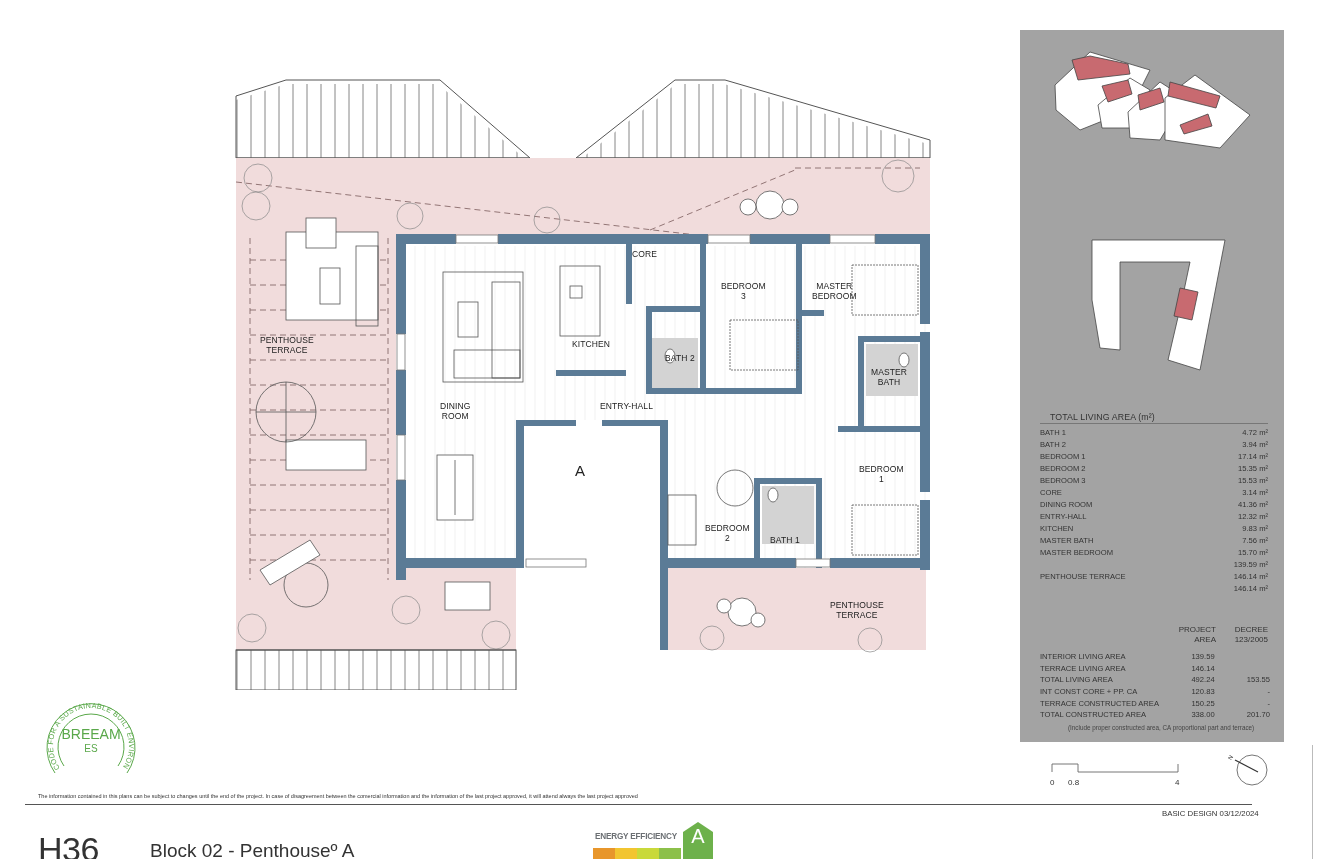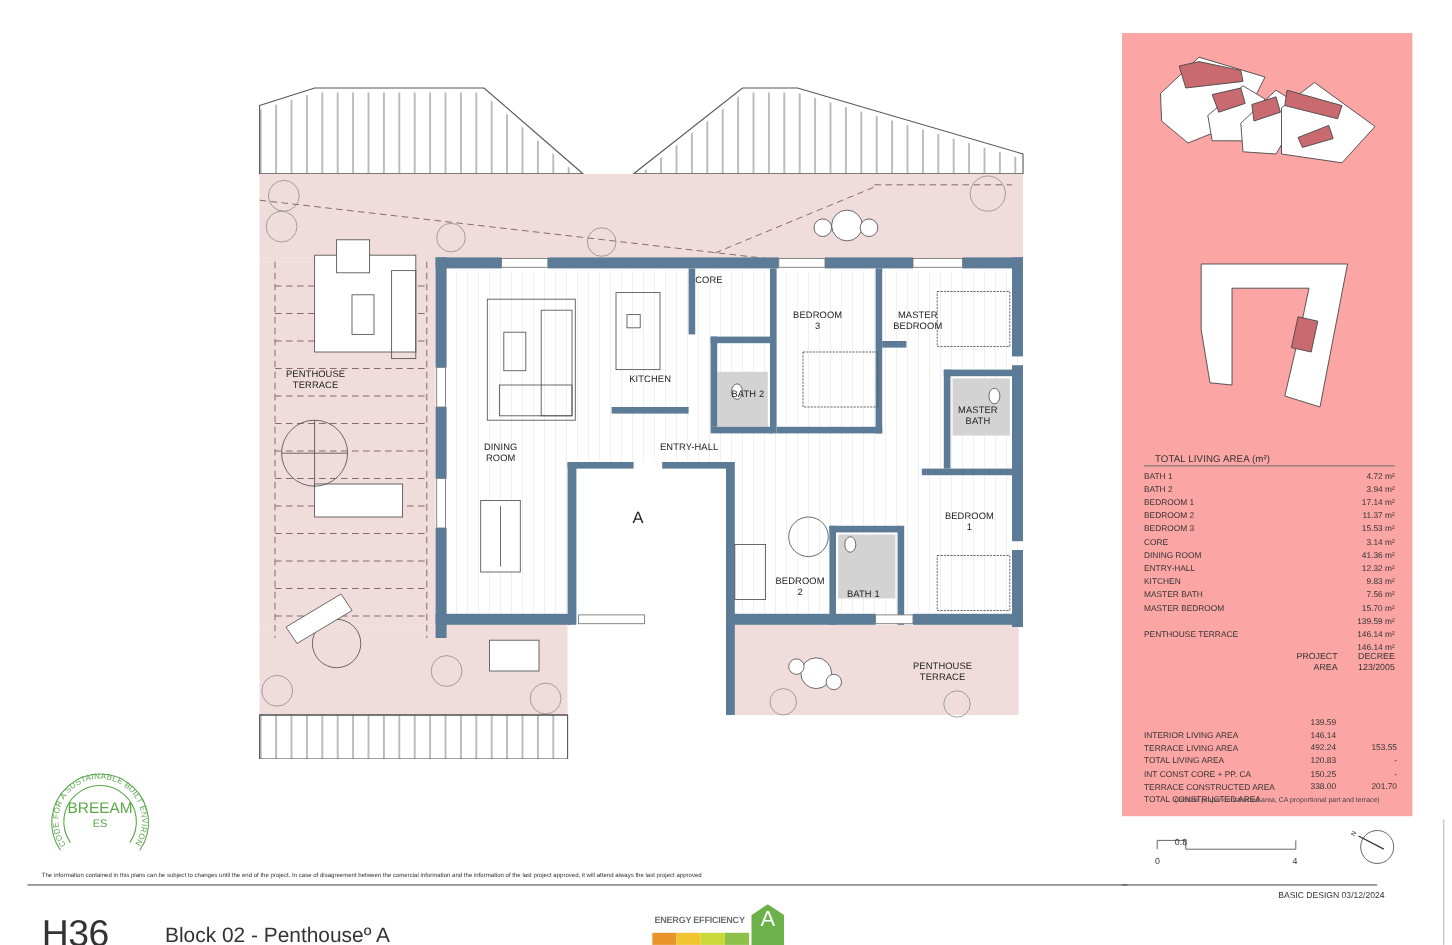--- a/index.html
+++ b/index.html
@@ -4,30 +4,30 @@
 <style>
   * { box-sizing: border-box; margin: 0; padding: 0; }
   html, body { width: 1320px; height: 859px; overflow: hidden; background: #ffffff; }
   body { position: relative; font-family: "Liberation Sans", sans-serif; color: #222; }
 
   .plan { position: absolute; left: 230px; top: 70px; width: 710px; height: 620px; }
   .plan svg { position: absolute; left: 0; top: 0; }
   .room-label { position: absolute; font-family: "Liberation Sans", sans-serif; font-size: 8.5px; color: #222; text-align: center; line-height: 1.15; letter-spacing: 0.1px; white-space: nowrap; }
   .entry-a { position: absolute; font-size: 15px; color: #222; }
 
-  .side-panel { position: absolute; left: 1020px; top: 30px; width: 264px; height: 712px; background: #fca5a5; text-decoration: underline; }
+  .side-panel { position: absolute; left: 1020px; top: 30px; width: 264px; height: 712px; background: #a3a3a3; text-decoration: underline; }
   .axon { position: absolute; left: 0; top: 0; }
   .area-title { position: absolute; left: 30px; top: 382px; font-size: 8.8px; color: #333; letter-spacing: 0.1px; }
   .area-rule { position: absolute; left: 20px; top: 393px; width: 228px; border-top: 1px solid #777; }
   .area-list { position: absolute; left: 20px; top: 397px; width: 228px; }
   .area-row { display: flex; justify-content: space-between; font-size: 7.6px; height: 12px; line-height: 12px; color: #333; }
-  .sum-head { position: absolute; top: 562px; font-size: 8px; color: #333; text-align: right; line-height: 10px; }
+  .sum-head { position: absolute; top: 595px; font-size: 8px; color: #333; text-align: right; line-height: 10px; }
   .sum-list { position: absolute; left: 20px; top: 621px; width: 230px; }
   .sum-row { display: flex; font-size: 7.6px; height: 11.7px; line-height: 11.7px; color: #333; }
-  .sum-row .lbl { width: 140px; margin-top: 12px; }
+  .sum-row .lbl { width: 140px; }
   .sum-row .c1 { width: 46px; text-align: center; }
   .sum-row .c2 { width: 44px; text-align: right; }
   .sum-note { position: absolute; left: 48px; top: 694px; font-size: 6.3px; color: #444; white-space: nowrap; }
 
   .scale { position: absolute; left: 1050px; top: 760px; }
   .scale-num { position: absolute; font-size: 8px; color: #333; }
   .north { position: absolute; left: 1228px; top: 750px; }
 
   .basic-rule { position: absolute; left: 1020px; top: 804px; width: 232px; border-top: 1px solid #555; }
   .basic-design { position: absolute; left: 1162px; top: 809px; font-size: 7.8px; color: #333; white-space: nowrap; }
@@ -291,21 +291,21 @@
     <div class="area-row">
         <span>BATH 2</span>
         <span class="v">3.94 m²</span>
       </div>
     <div class="area-row">
         <span>BEDROOM 1</span>
         <span class="v">17.14 m²</span>
       </div>
     <div class="area-row">
         <span>BEDROOM 2</span>
-        <span class="v">11.37 m²</span>
+        <span class="v">15.35 m²</span>
       </div>
     <div class="area-row">
         <span>BEDROOM 3</span>
         <span class="v">15.53 m²</span>
       </div>
     <div class="area-row">
         <span>CORE</span>
         <span class="v">3.14 m²</span>
       </div>
     <div class="area-row">
@@ -380,21 +380,21 @@
       </div>
   </div>
   <div class="sum-note">(Include proper constructed area, CA proportional part and terrace)</div>
 </div>
 
 <div class="scale">
   <svg width="130" height="20" viewBox="0 0 130 20">
     <polyline points="2,12 2,4 28,4 28,12 128,12 128,4" fill="none" stroke="#666" stroke-width="0.9"></polyline>
   </svg>
   <span class="scale-num" style="left:0;top:18px;">0</span>
-  <span class="scale-num" style="left:18px;top:1px;">0.8</span>
+  <span class="scale-num" style="left:18px;top:18px;">0.8</span>
   <span class="scale-num" style="left:125px;top:18px;">4</span>
 </div>
 
 <div class="north">
   <svg width="40" height="40" viewBox="0 0 40 40">
     <circle cx="24" cy="20" r="15" fill="none" stroke="#666" stroke-width="0.9"></circle>
     <line x1="7" y1="10" x2="30" y2="22" stroke="#333" stroke-width="1.2"></line>
     <text x="0" y="9" font-size="6" font-family="Liberation Sans, sans-serif" fill="#333" transform="rotate(-60 3 7)">N</text>
   </svg>
 </div>

